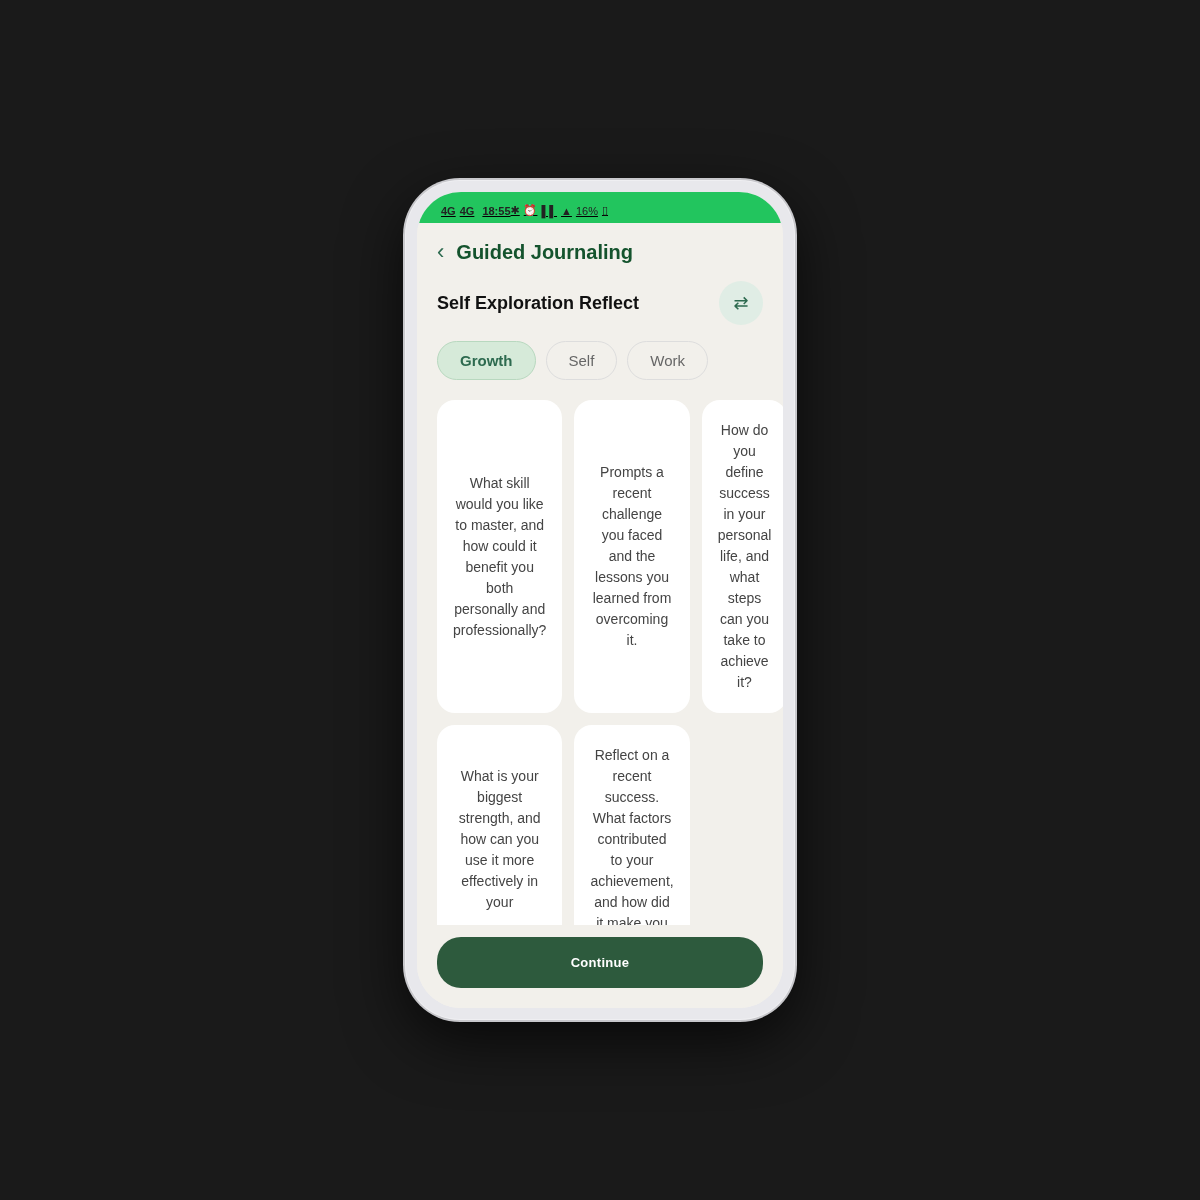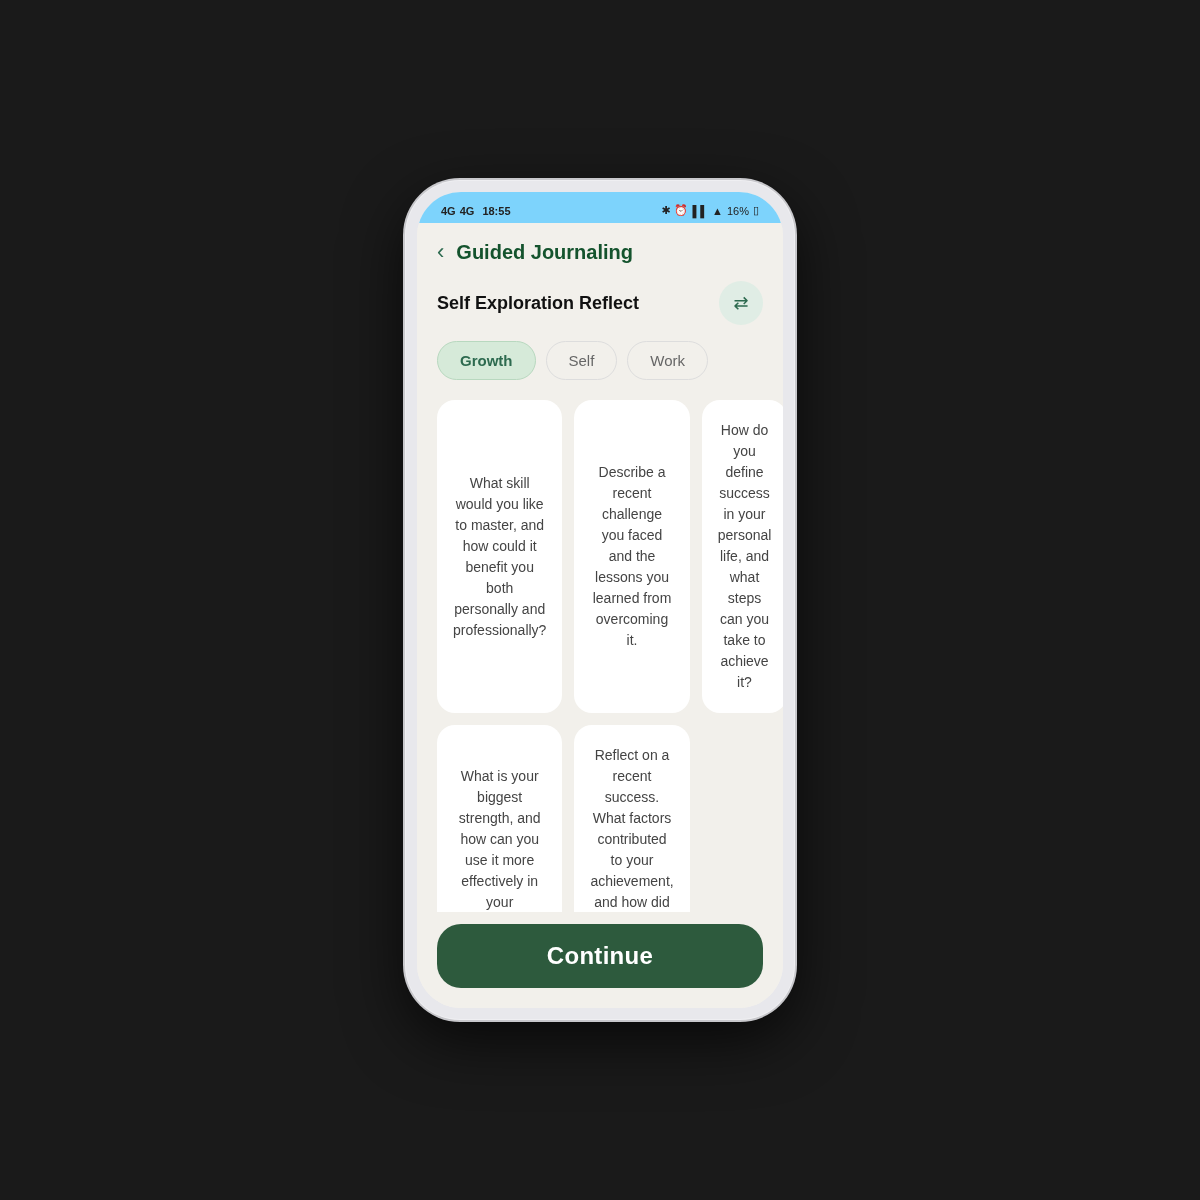--- a/index.html
+++ b/index.html
@@ -29,25 +29,26 @@
       background: #f2f0eb;
       border-radius: 44px;
       overflow: hidden;
       display: flex;
       flex-direction: column;
     }
 
     
     .status-bar {
       display: flex;
-      justify-content: space-between;
+      justify-content: flex-start;
       align-items: center;
       padding: 12px 24px 6px;
-      background: #7dd3fc;
-      flex-shrink: 0;
+      background: #22c55e;
+      flex-shrink: 0;
+      text-decoration: underline;
     }
 
     .status-left {
       display: flex;
       align-items: center;
       gap: 4px;
       font-size: 11px;
       font-weight: 600;
       color: #222;
     }
@@ -195,21 +196,21 @@
       padding: 12px 20px 20px;
       flex-shrink: 0;
       background: #f2f0eb;
     }
 
     .continue-btn {
       width: 100%;
       padding: 18px;
       background: #2d5a3d;
       color: #fff;
-      font-size: 24px;
+      font-size: 13px;
       font-weight: 700;
       border: none;
       border-radius: 24px;
       cursor: pointer;
       letter-spacing: 0.3px;
     }
   </style>
 </head>
 <body>
 
@@ -259,21 +260,21 @@
       </div>
 
       <div class="prompts-area">
         <div class="prompts-grid">
 
           <div class="prompt-card">
             <span>What skill would you like to master, and how could it benefit you both personally and professionally?</span>
           </div>
 
           <div class="prompt-card">
-            <span>Describe a recent challenge you faced and the lessons you learned from overcoming it.</span>
+            <span>Prompts a recent challenge you faced and the lessons you learned from overcoming it.</span>
           </div>
 
           <div class="prompt-card">
             <span>How do you define success in your personal life, and what steps can you take to achieve it?</span>
           </div>
 
 
           <div class="prompt-card">
             <span>What is your biggest strength, and how can you use it more effectively in your</span>
           </div>

